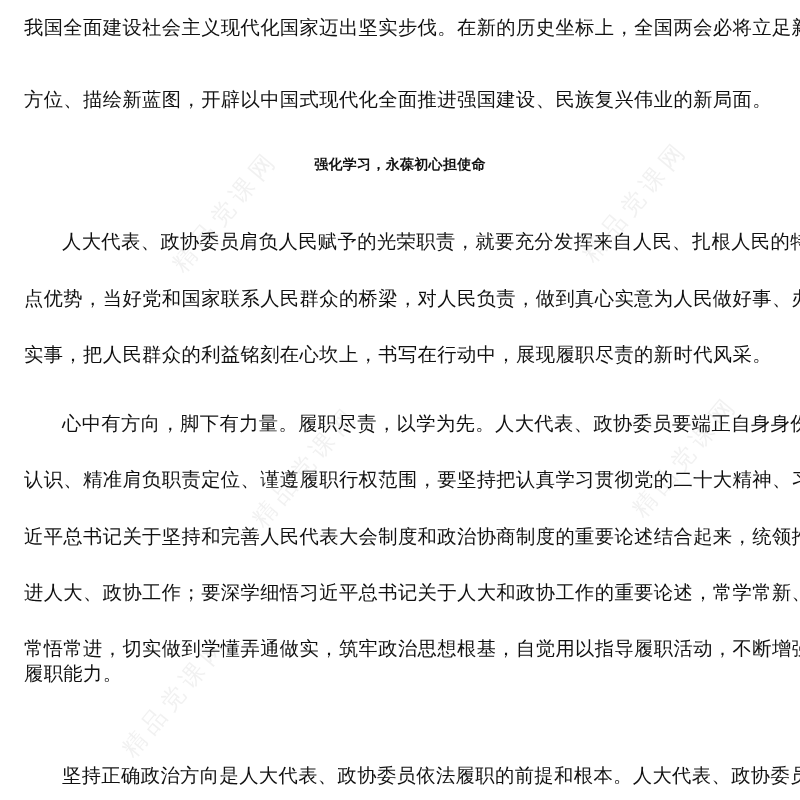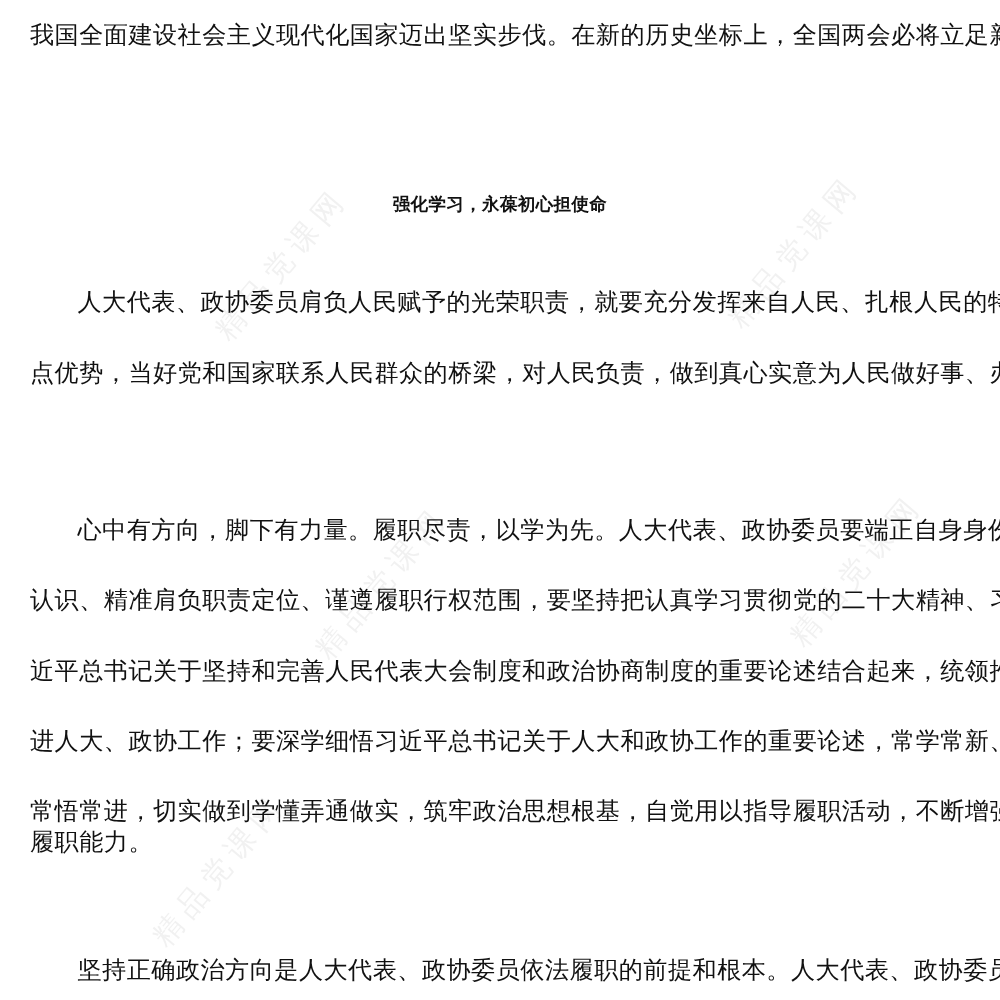--- a/index.html
+++ b/index.html
@@ -30,25 +30,27 @@
 
 <div class="page">
 
   <div class="wm" style="left:150px; top:195px;">精品党课网</div>
   <div class="wm" style="left:560px; top:185px;">精品党课网</div>
   <div class="wm" style="left:230px; top:450px;">精品党课网</div>
   <div class="wm" style="left:610px; top:440px;">精品党课网</div>
   <div class="wm" style="left:100px; top:680px;">精品党课网</div>
 
   <div class="line" style="top:16px;">我国全面建设社会主义现代化国家迈出坚实步伐。在新的历史坐标上，全国两会必将立足新</div>
+  <div class="line" style="top:88px;">方位、描绘新蓝图，开辟以中国式现代化全面推进强国建设、民族复兴伟业的新局面。</div>
 
   <div class="heading" style="top:152px;">强化学习，永葆初心担使命</div>
 
   <div class="line indent" style="top:230px;">人大代表、政协委员肩负人民赋予的光荣职责，就要充分发挥来自人民、扎根人民的特</div>
   <div class="line" style="top:287px;">点优势，当好党和国家联系人民群众的桥梁，对人民负责，做到真心实意为人民做好事、办</div>
+  <div class="line" style="top:343px;">实事，把人民群众的利益铭刻在心坎上，书写在行动中，展现履职尽责的新时代风采。</div>
 
   <div class="line indent" style="top:412px;">心中有方向，脚下有力量。履职尽责，以学为先。人大代表、政协委员要端正自身身份</div>
   <div class="line" style="top:468px;">认识、精准肩负职责定位、谨遵履职行权范围，要坚持把认真学习贯彻党的二十大精神、习</div>
   <div class="line" style="top:525px;">近平总书记关于坚持和完善人民代表大会制度和政治协商制度的重要论述结合起来，统领推</div>
   <div class="line" style="top:581px;">进人大、政协工作；要深学细悟习近平总书记关于人大和政协工作的重要论述，常学常新、</div>
   <div class="line" style="top:637px;">常悟常进，切实做到学懂弄通做实，筑牢政治思想根基，自觉用以指导履职活动，不断增强</div>
   <div class="line" style="top:662px;">履职能力。</div>
 
   <div class="line indent" style="top:764px;">坚持正确政治方向是人大代表、政协委员依法履职的前提和根本。人大代表、政协委员</div>
 </div>

